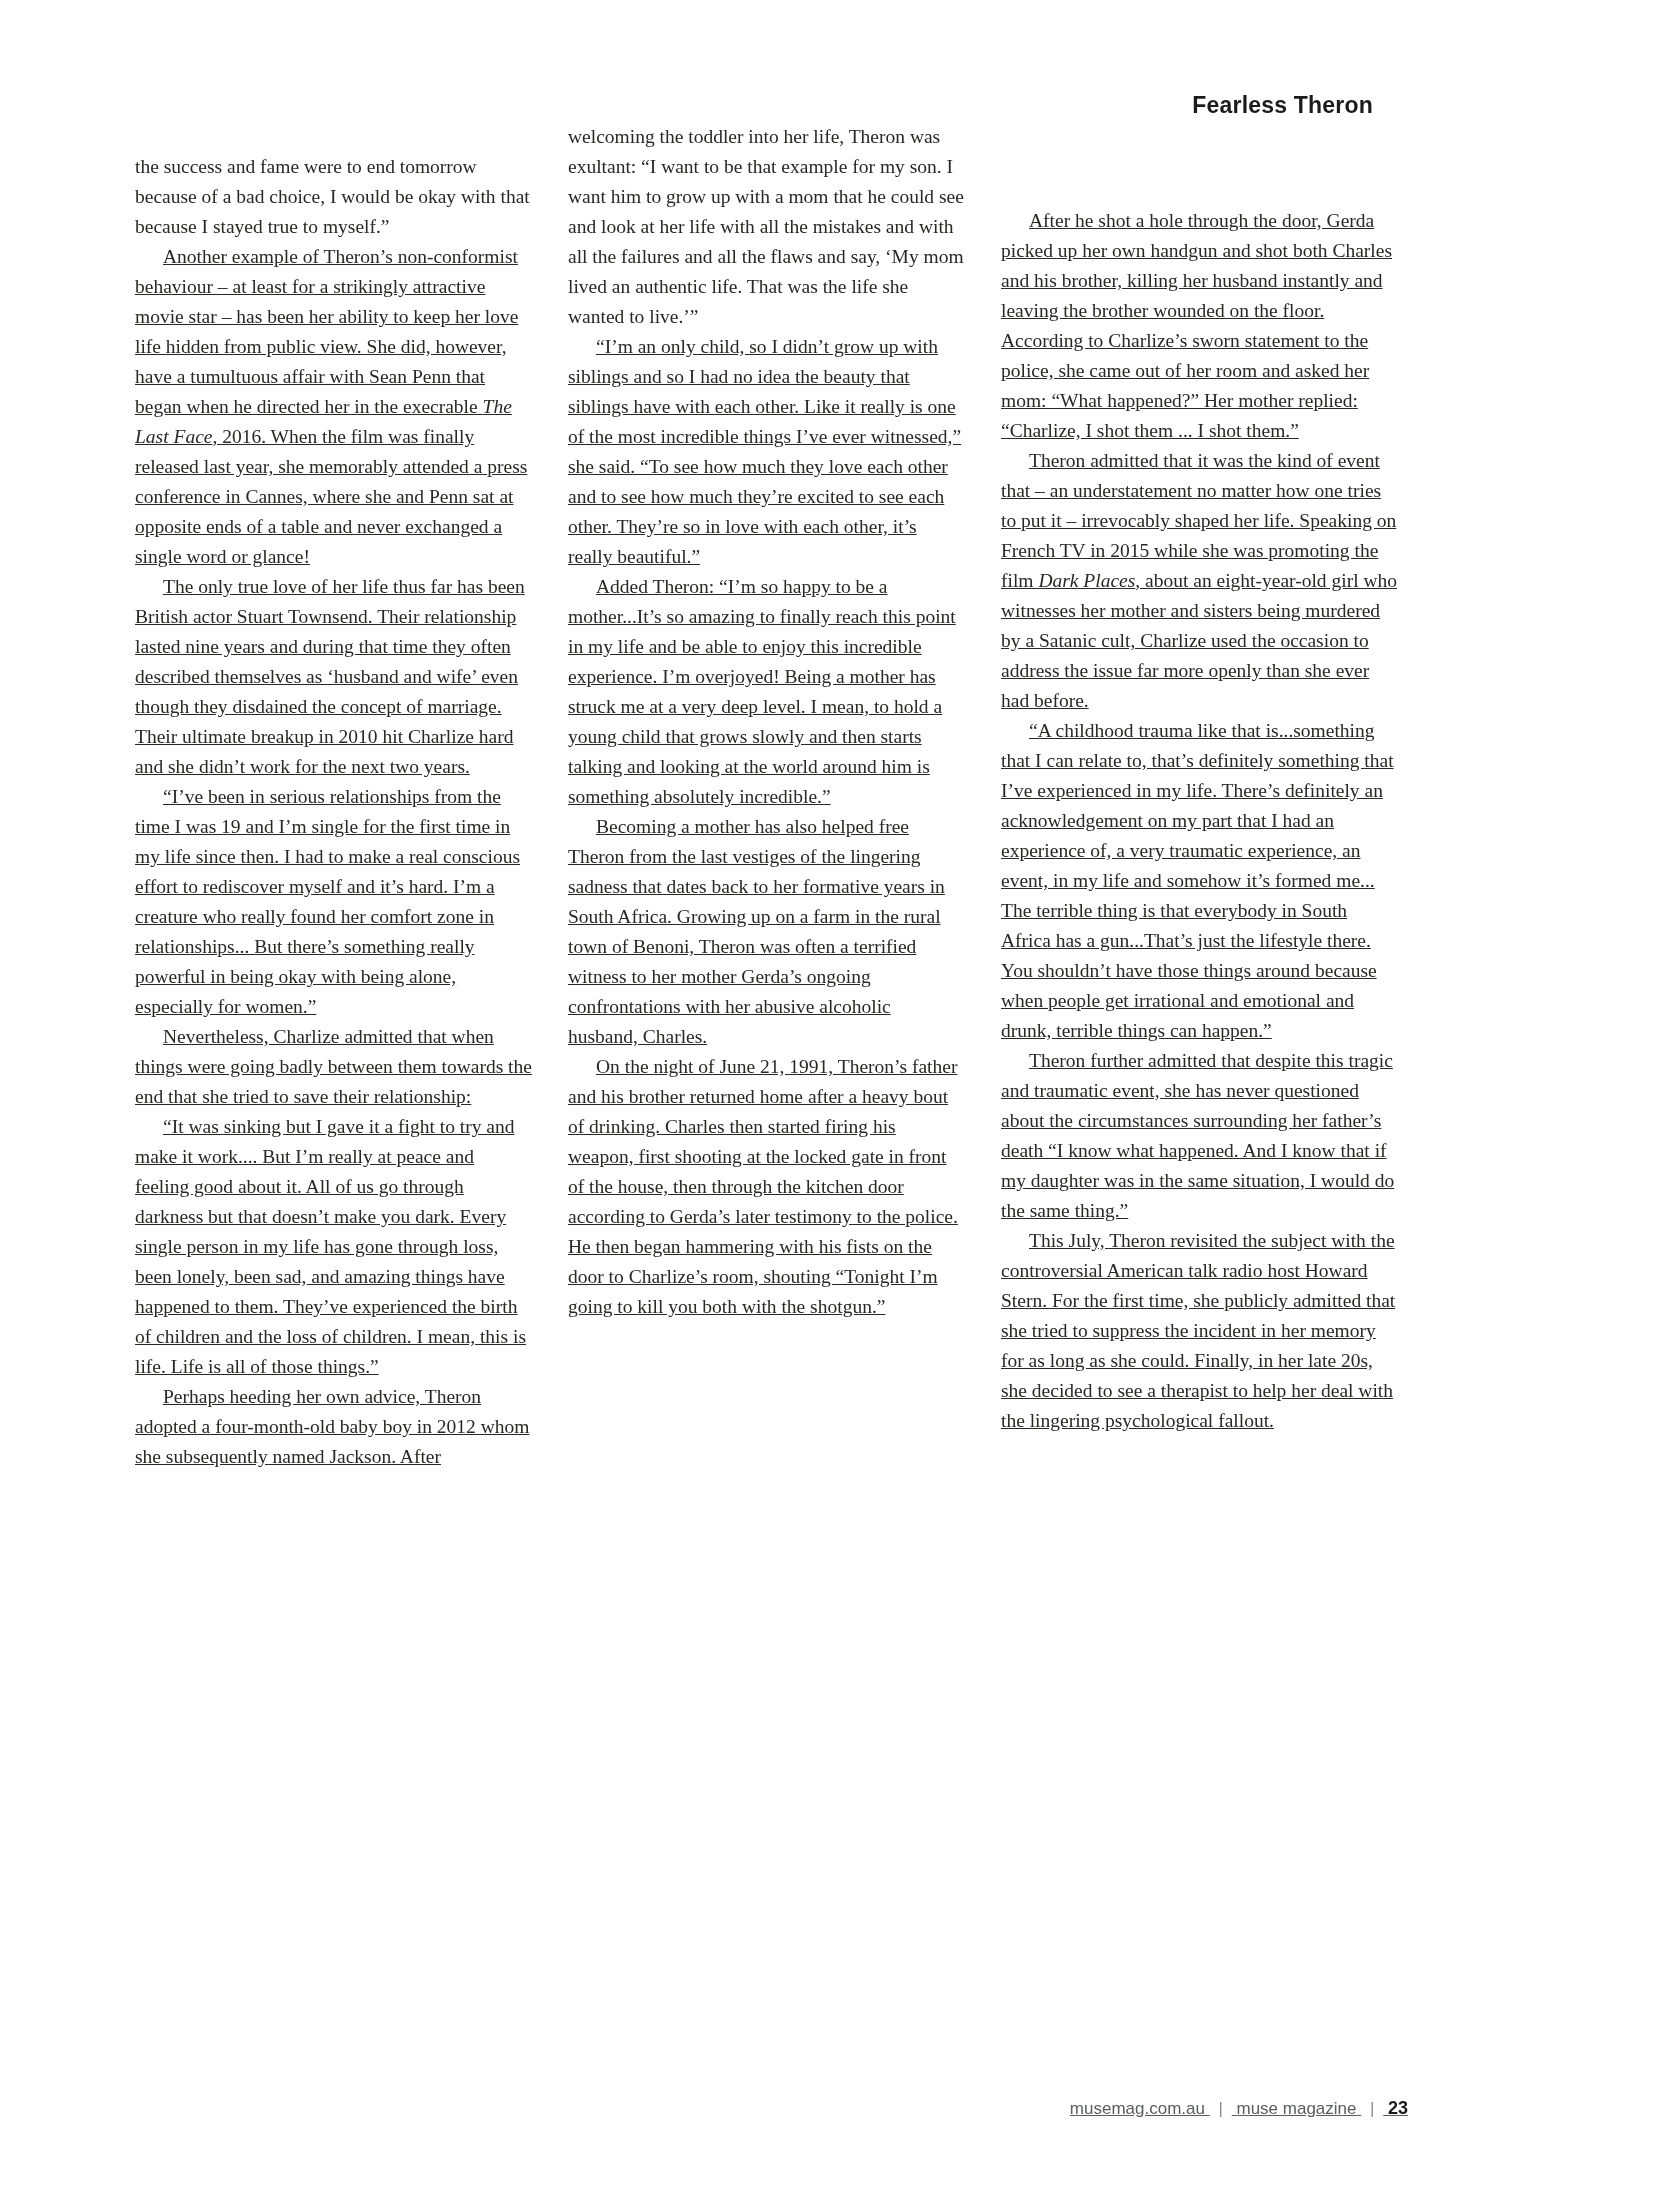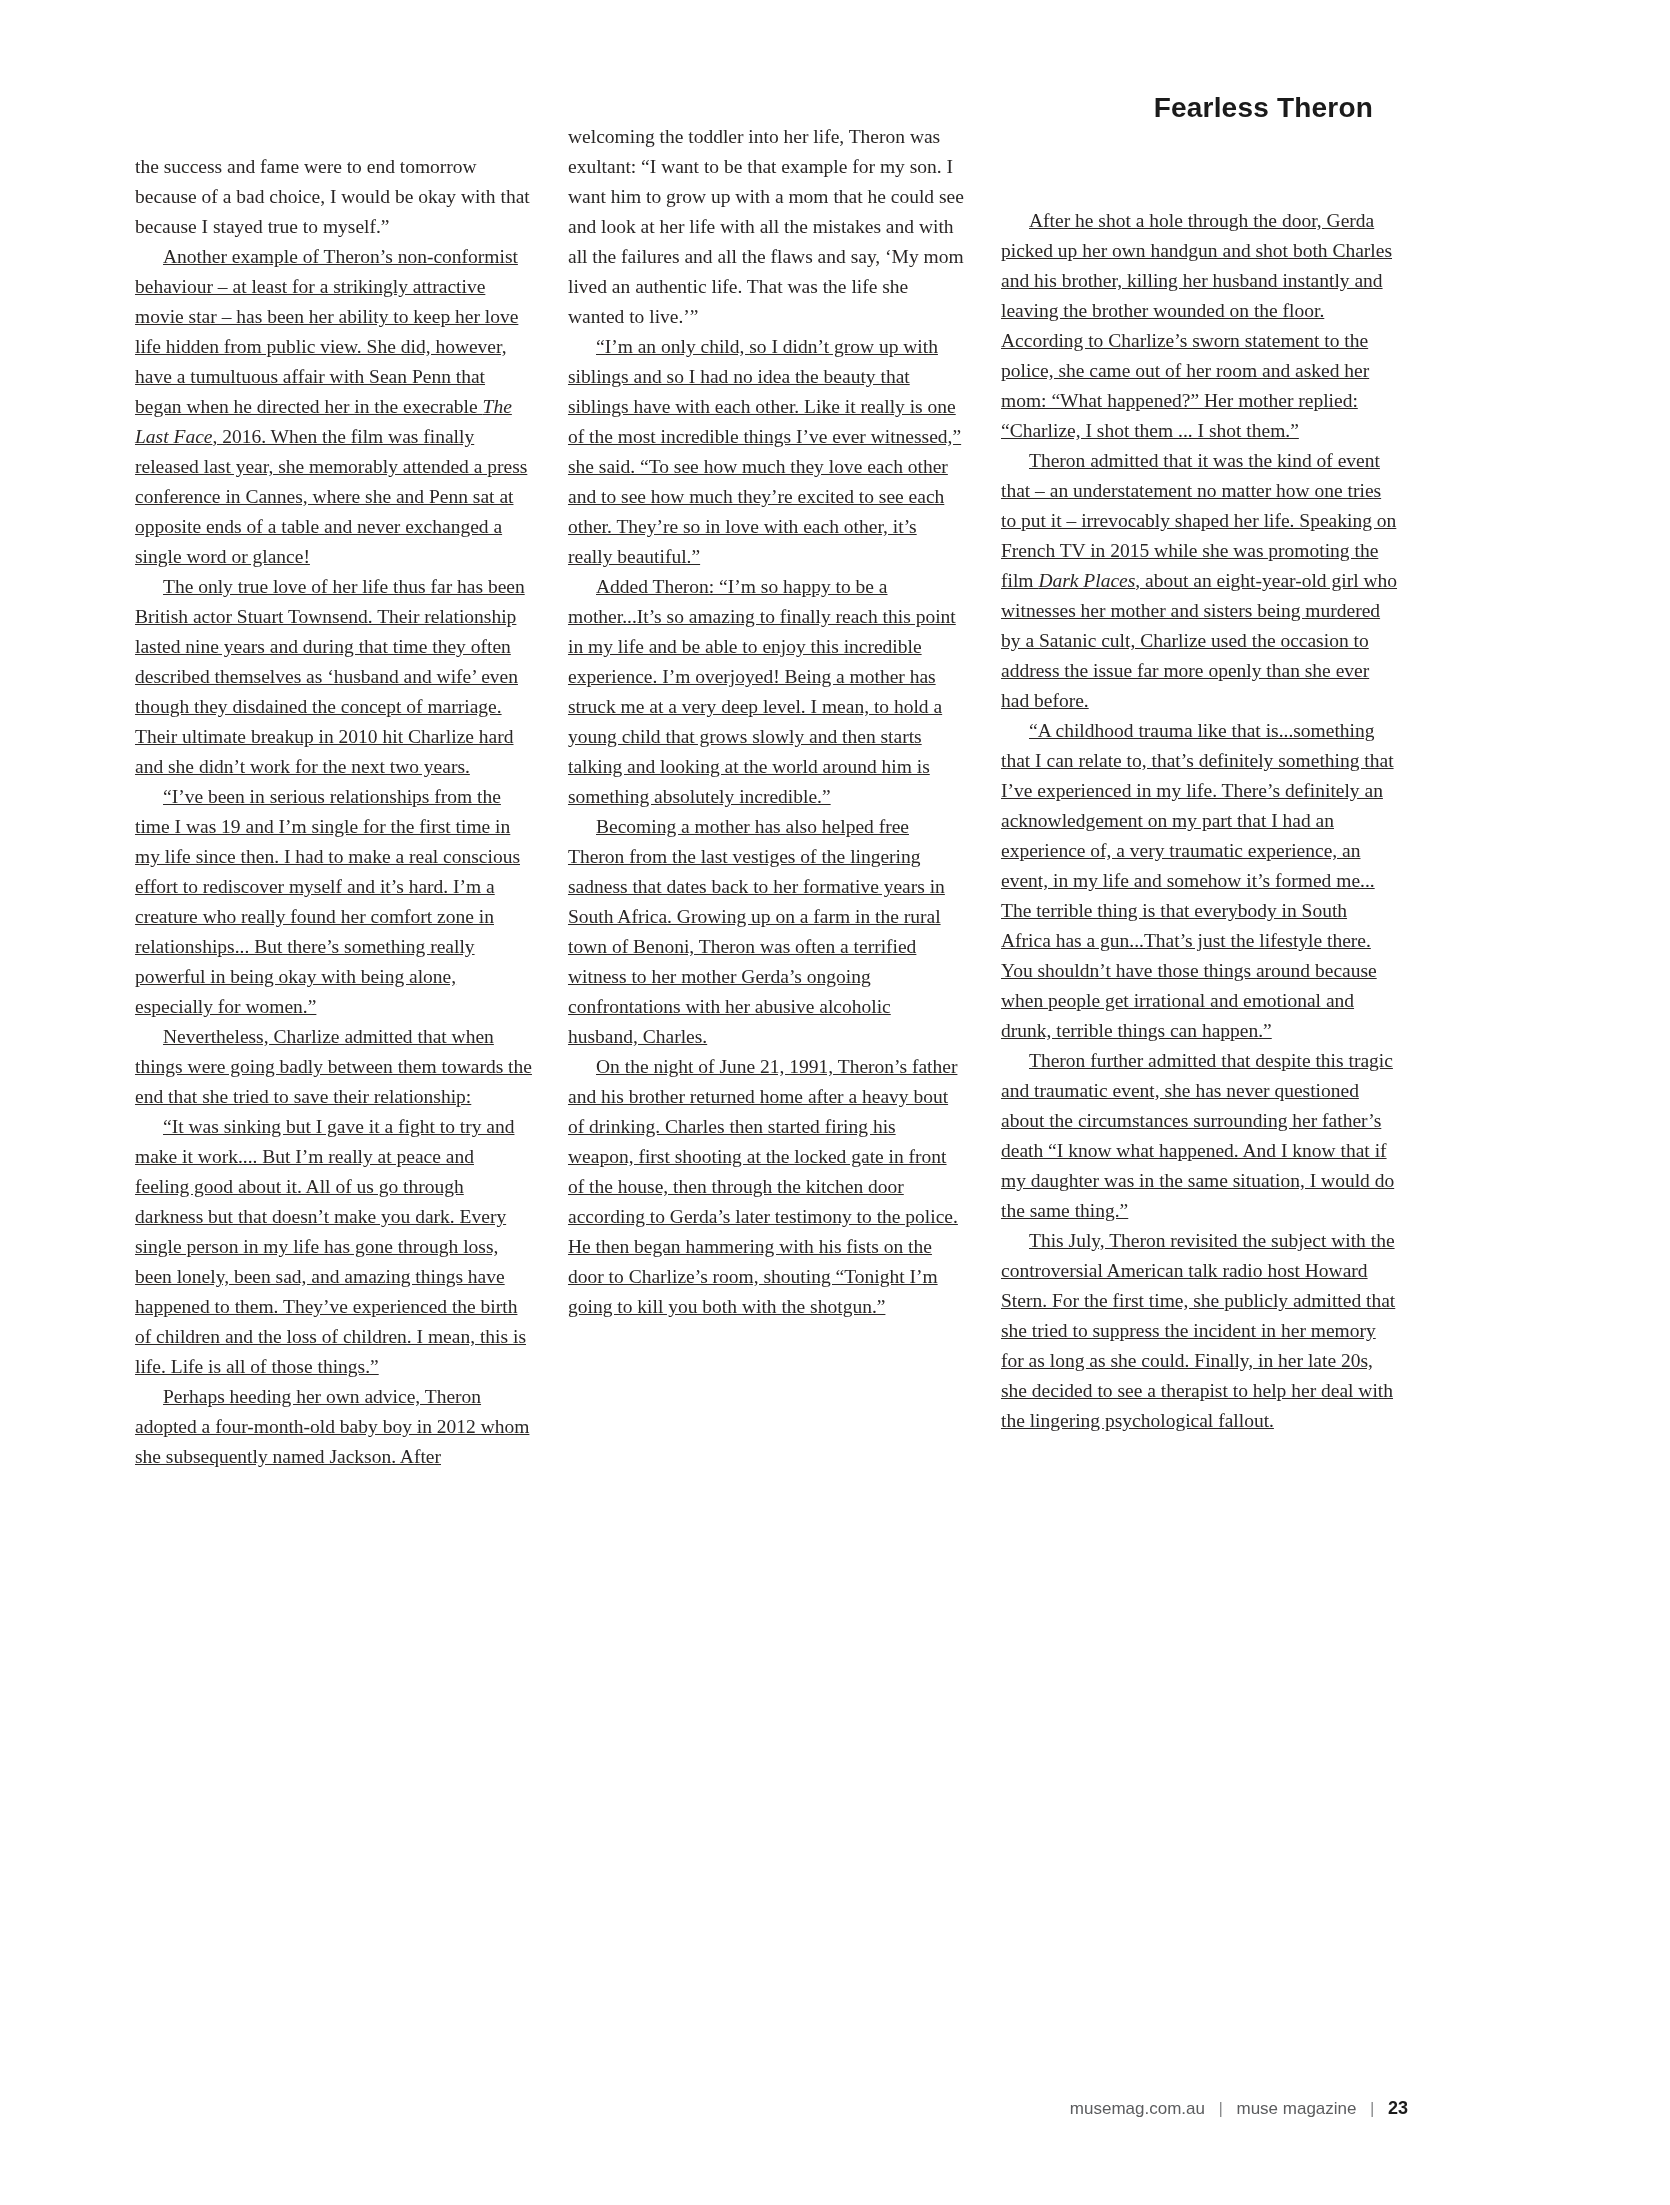--- a/index.html
+++ b/index.html
@@ -14,21 +14,21 @@
     overflow: hidden;
   }
   .header-title {
     position: absolute;
     top: 92px;
     left: 135px;
     width: 1238px;
     text-align: right;
     font-family: "Liberation Sans", sans-serif;
     font-weight: bold;
-    font-size: 28px;
+    font-size: 23px;
     letter-spacing: 0.2px;
     color: #1b1b1b;
   }
   .columns {
     position: absolute;
     top: 93px;
     left: 135px;
     display: flex;
     gap: 36px;
   }
@@ -47,20 +47,21 @@
   .italic { font-style: italic; }
   .footer {
     position: absolute;
     top: 2098px;
     left: 135px;
     width: 1273px;
     text-align: right;
     font-family: "Liberation Sans", sans-serif;
     font-size: 17px;
     color: #5b5c5e;
+    text-decoration: underline;
   }
   .footer .sep { margin: 0 8.8px; color: #8a8b8d; }
   .footer .page-num { font-weight: bold; color: #1b1b1b; font-size: 18px; }
 </style>
 </head>
 <body>
 
 <div class="page">
 
   <div class="header-title">Fearless Theron</div>

